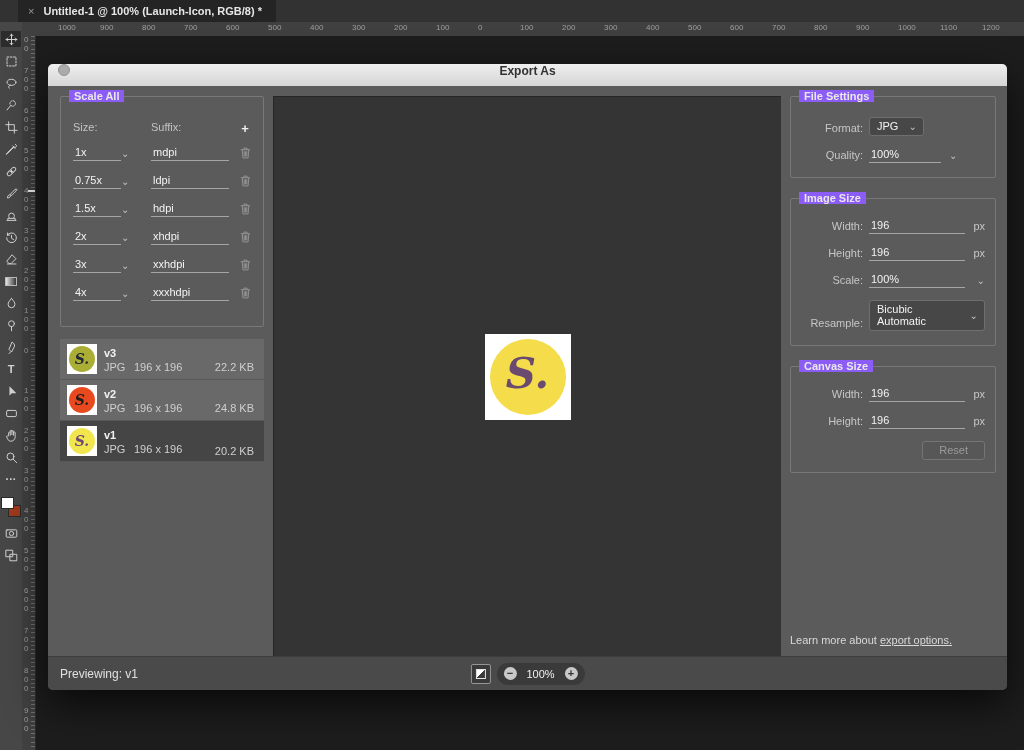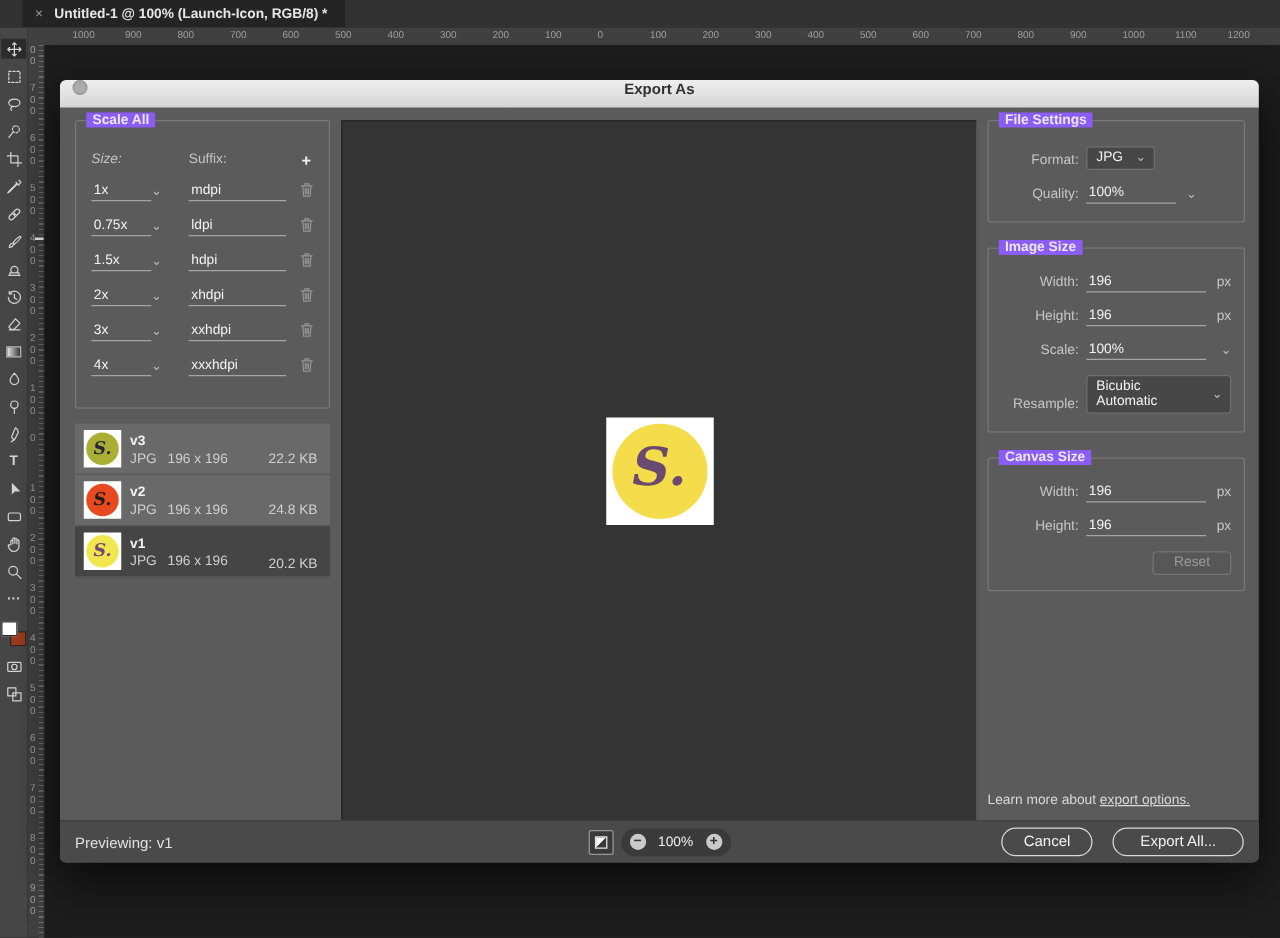--- a/index.html
+++ b/index.html
@@ -46,21 +46,21 @@
   .close-dot { width:12px; height:12px; border-radius:50%; background:#ababab; border:1px solid #929292; margin-left:10px; z-index:2; }
   .dlg-title { position:absolute; left:0; right:0; text-align:center; font-size:12px; font-weight:bold; color:#323232; }
   .dlg-body { flex:1; display:flex; gap:9px; padding:10px 11px 0 12px; min-height:0; font-size:11px; }
   .left-col { width:204px; display:flex; flex-direction:column; }
   .panel-box { border:1px solid #787878; border-radius:2px; position:relative; }
   .box-head { position:absolute; top:-7px; left:8px; background:#8b5cf6; padding:0 5px;
               font-size:11px; font-weight:bold; color:#e9e9e9; white-space:nowrap; }
   
   .scale-box { padding:24px 10px 12px 12px; }
   .scale-cols { display:flex; color:#c3c3c3; margin-bottom:10px; }
-  .scale-cols .c1 { width:78px;font-style:italic; } .scale-cols .c2 { flex:1; }
+  .scale-cols .c1 { width:78px; } .scale-cols .c2 { flex:1; }
   .scale-cols .add { color:#f0f0f0; font-size:13px; font-weight:bold; width:16px; text-align:center; }
   .scale-row { display:flex; align-items:flex-end; margin-bottom:13px; }
   .uline { border-bottom:1px solid #a5a5a5; color:#f3f3f3; padding:0 1px 2px 2px; }
   .scale-row .size { width:48px; } 
   .scale-row .chev { color:#c0c0c0; font-size:10px; width:30px; padding-bottom:2px; }
   .scale-row .suffix { flex:1; margin-right:8px; }
   .trash { width:16px; text-align:center; }
   .trash svg { width:11px; height:12px; }
   
   .versions { margin-top:12px; }
@@ -548,18 +548,14 @@
     <div class="zoomgrp">
       <div class="fitbtn">
           <div class="d"></div>
         </div>
       <div class="zoompill">
         <span class="zc">−</span>
         <span class="zoomval">100%</span>
         <span class="zc">+</span>
       </div>
     </div>
-    <div class="btns">
-      <button class="pill">Cancel</button>
-      <button class="pill primary">Export All...</button>
-    </div>
   </div>
 </div>
 
 </body></html>

